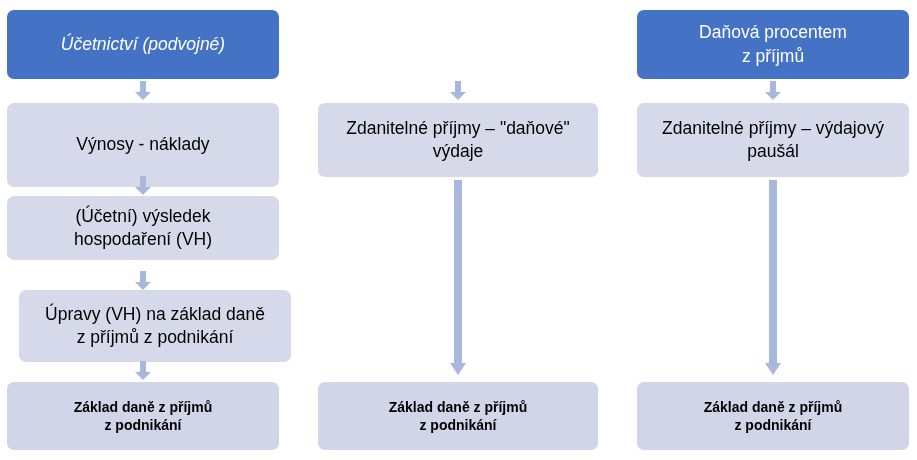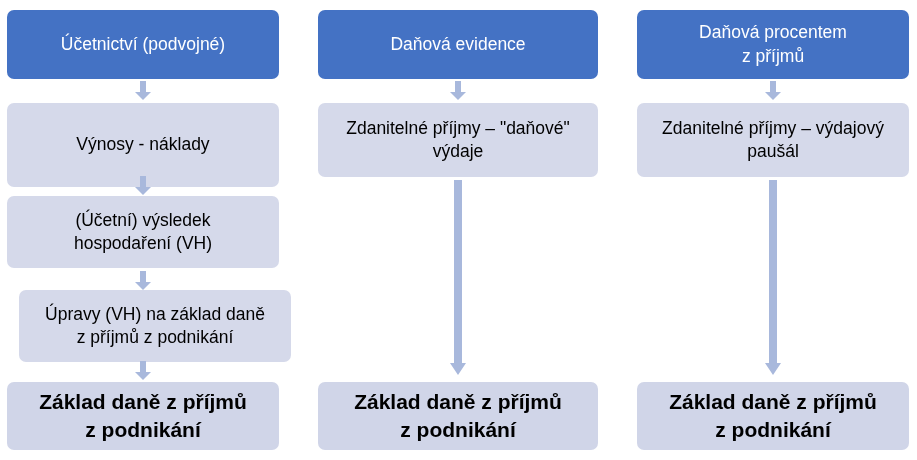--- a/index.html
+++ b/index.html
@@ -44,21 +44,21 @@
   }
   .node-step {
     background: #D5D9EA;
     color: #000000;
     font-size: 17.5px;
     font-weight: 400;
   }
   .node-result {
     background: #D0D5E8;
     color: #000000;
-    font-size: 21px;
+    font-size: 14px;
     font-weight: bold;
   }
   .node-label {
     display: block;
     white-space: pre-line;
   }
   .arrow-short {
     position: absolute;
     width: 18px;
     height: 20px;
@@ -74,41 +74,41 @@
     overflow: visible;
   }
 </style>
 </head>
 <body>
 
 <div id="diagram">
 
   <div class="col" style="left:7px; width:272px;">
 
-    <div class="node node-header" style="left:0px; top:10px; width:272px; height:69px;">
+    <div class="node node-header" style="left:0px; top:10px; width:272px; height:69px;font-style:italic;">
       <span class="node-label">Účetnictví (podvojné)</span>
     </div>
 
     <div class="arrow-short" style="left:127px; top:81px;">
       <svg viewBox="0 0 18 20" xmlns="http://www.w3.org/2000/svg">
         <path d="M6 0 H12 V11 H17 L9 19 L1 11 H6 Z" fill="#A8B8DC"></path>
       </svg>
     </div>
 
     <div class="node node-step" style="left:0px; top:103px; width:272px; height:84px;">
       <span class="node-label">Výnosy - náklady</span>
     </div>
 
     <div class="arrow-short" style="left:127px; top:176px;">
       <svg viewBox="0 0 18 20" xmlns="http://www.w3.org/2000/svg">
         <path d="M6 0 H12 V11 H17 L9 19 L1 11 H6 Z" fill="#A8B8DC"></path>
       </svg>
     </div>
 
-    <div class="node node-step" style="left:0px; top:196px; width:272px; height:72px;text-align:center;">
+    <div class="node node-step" style="left:0px; top:196px; width:272px; height:64px;text-align:center;">
       <span class="node-label">(Účetní) výsledek
 hospodaření (VH)</span>
     </div>
 
     <div class="arrow-short" style="left:127px; top:271px;">
       <svg viewBox="0 0 18 20" xmlns="http://www.w3.org/2000/svg">
         <path d="M6 0 H12 V11 H17 L9 19 L1 11 H6 Z" fill="#A8B8DC"></path>
       </svg>
     </div>
 
@@ -125,23 +125,20 @@
 
     <div class="node node-result" style="left:0px; top:382px; width:272px; height:68px;">
       <span class="node-label">Základ daně z příjmů
 z podnikání</span>
     </div>
 
   </div>
 
   <div class="col" style="left:318px; width:280px;">
 
-    <div class="node node-header" style="left:0px; top:10px; width:280px; height:69px;">
-      <span class="node-label">Daňová evidence</span>
-    </div>
 
     <div class="arrow-short" style="left:131px; top:81px;">
       <svg viewBox="0 0 18 20" xmlns="http://www.w3.org/2000/svg">
         <path d="M6 0 H12 V11 H17 L9 19 L1 11 H6 Z" fill="#A8B8DC"></path>
       </svg>
     </div>
 
     <div class="node node-step" style="left:0px; top:103px; width:280px; height:74px;">
       <span class="node-label">Zdanitelné příjmy – "daňové"
 výdaje</span>

